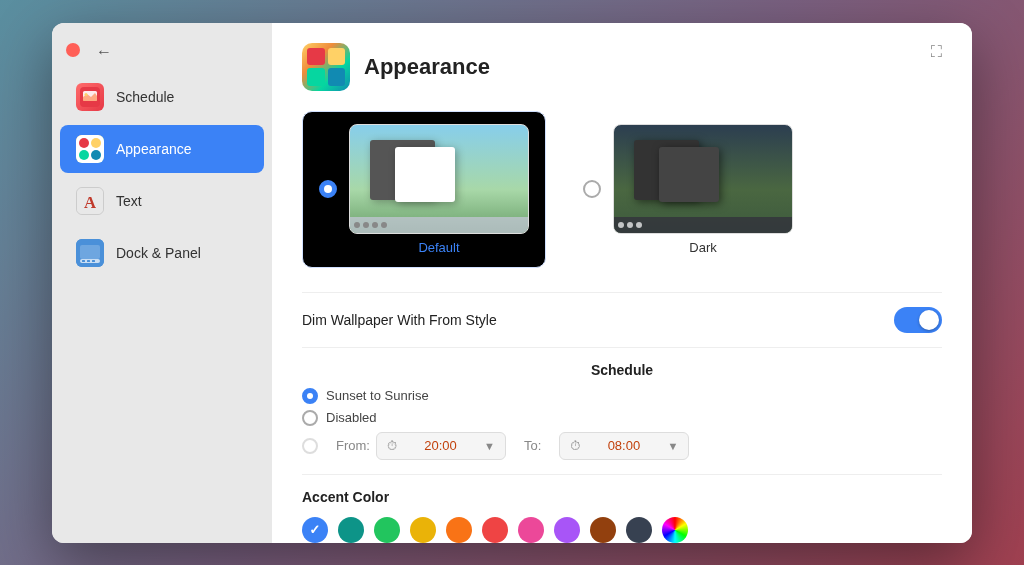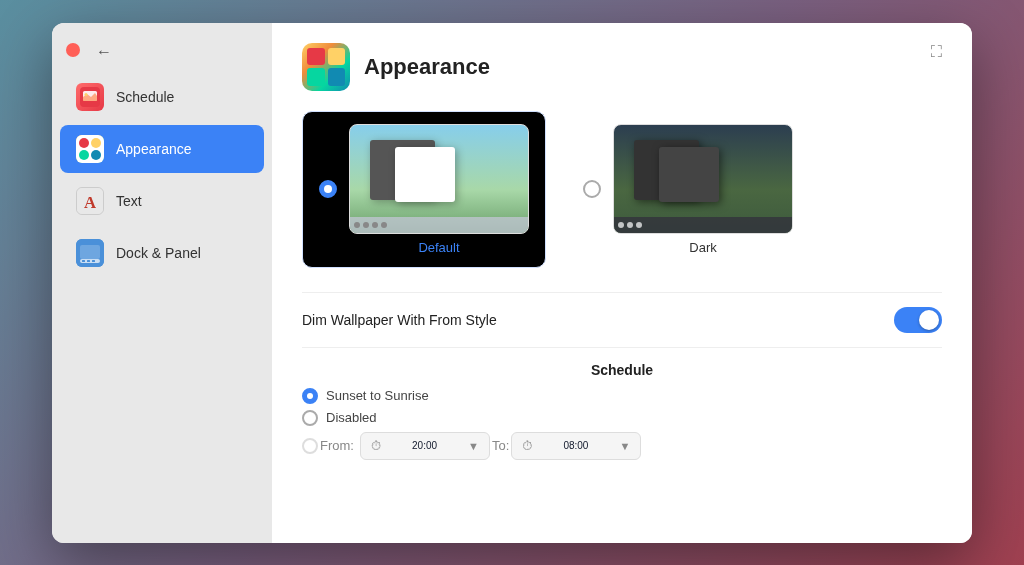--- a/index.html
+++ b/index.html
@@ -306,21 +306,21 @@
       border-radius: 50%;
       background: white;
     }
     .radio-label {
       font-size: 13px;
       color: #444;
     }
     .time-row {
       display: flex;
       align-items: center;
-      gap: 2px;
+      gap: 18px;
       margin-top: 1px;
     }
     .time-input-group {
       display: flex;
       align-items: center;
       gap: 6px;
     }
     .time-label {
       font-size: 13px;
       color: #888;
@@ -333,22 +333,22 @@
       border-radius: 6px;
       padding: 5px 10px;
       gap: 6px;
       min-width: 130px;
     }
     .time-dropdown .time-icon {
       font-size: 13px;
       color: #888;
     }
     .time-dropdown .time-value {
-      font-size: 10px;
-      color: #0f172a;
+      font-size: 13px;
+      color: #c2410c;
       flex: 1;
     }
     .time-dropdown .chevron {
       font-size: 11px;
       color: #888;
     }
     
     .accent-section {
       padding: 14px 0;
       border-top: 1px solid #eee;
@@ -528,15 +528,32 @@
         </div>
         <span class="time-label">To:</span>
         <div class="time-dropdown">
           <span class="time-icon">⏱</span>
           <span class="time-value">08:00</span>
           <span class="chevron">▼</span>
         </div>
       </div>
     </div>
 
+    <div class="accent-section">
+      <div class="accent-title">Accent Color</div>
+      <div class="accent-colors">
+        <div class="accent-dot selected" style="background:#3b82f6;"></div>
+        <div class="accent-dot" style="background:#0d9488;"></div>
+        <div class="accent-dot" style="background:#22c55e;"></div>
+        <div class="accent-dot" style="background:#eab308;"></div>
+        <div class="accent-dot" style="background:#f97316;"></div>
+        <div class="accent-dot" style="background:#ef4444;"></div>
+        <div class="accent-dot" style="background:#ec4899;"></div>
+        <div class="accent-dot" style="background:#a855f7;"></div>
+        <div class="accent-dot" style="background:#92400e;"></div>
+        <div class="accent-dot" style="background:#374151;"></div>
+
+        <div class="accent-dot" style="background: conic-gradient(red, yellow, lime, aqua, blue, magenta, red);"></div>
+      </div>
+    </div>
 
   </div>
 </div>
 
 </body></html>

